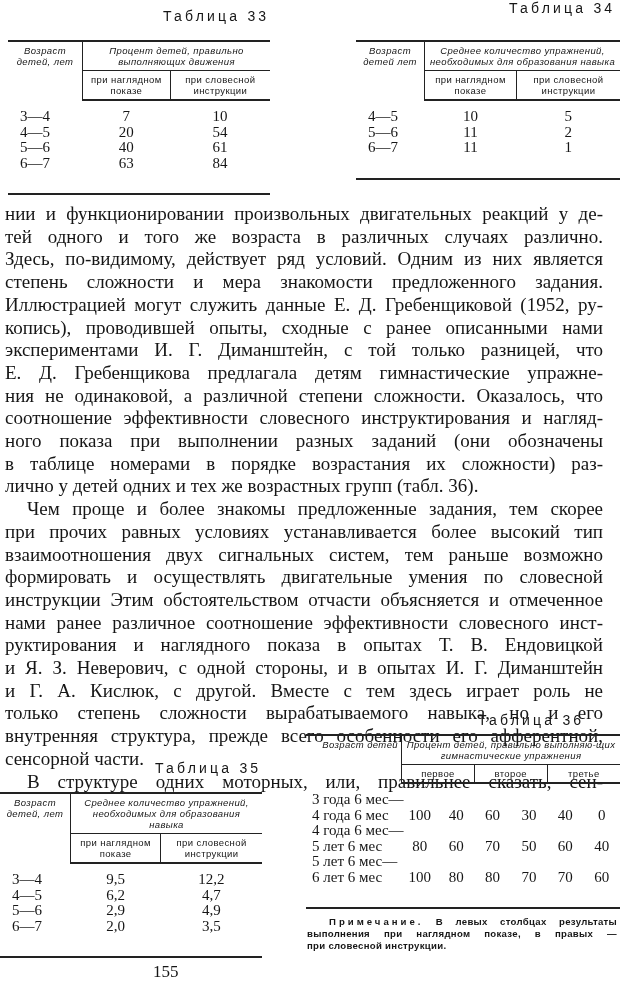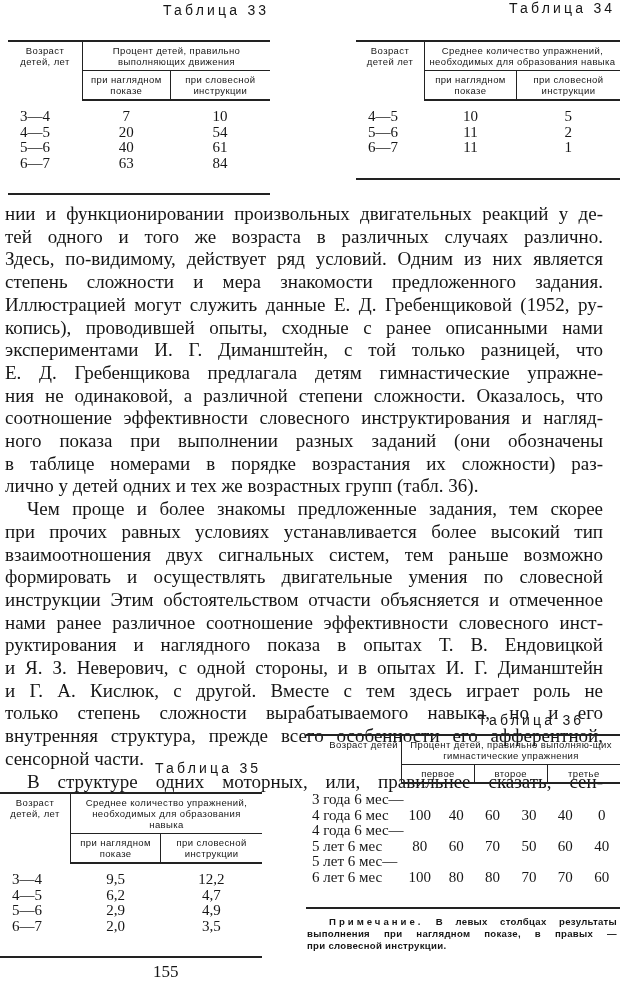--- a/index.html
+++ b/index.html
@@ -18,21 +18,21 @@
   table.dt {
     border-collapse: collapse;
     font-family: "Liberation Sans", "DejaVu Sans", sans-serif;
     font-size: 9.5px; line-height: 11px;
   }
   table.dt th {
     font-weight: normal; letter-spacing: 0.4px;
     text-align: center; vertical-align: top;
     padding: 3px 3px;
   }
-  table.dt thead tr:first-child th { border-top: 2px solid #222; }
+  table.dt thead tr:first-child th { border-top: 2px solid #222; font-style: italic; }
   table.dt thead tr:last-child th { border-bottom: 2px solid #222; }
   table.dt .sub th { border-top: 1.5px solid #222; }
   table.dt .vl { border-left: 1.5px solid #222; }
   table.dt tbody td {
     font-family: "Liberation Serif", "DejaVu Serif", serif;
     font-size: 15px; line-height: 15.5px; text-align: center; padding: 0;
   }
   table.dt tbody tr:first-child td { padding-top: 8px; }
   table.dt tbody tr:last-child td { padding-bottom: 22px; border-bottom: 2px solid #222; }
   table.dt tbody td.age { text-align: left; padding-left: 12px; }
@@ -55,21 +55,21 @@
   .note .line.last { text-align-last: left; }
   .note .spaced { letter-spacing: 3px; }
 
   .t36 td.lbl { text-align: left !important; padding-left: 6px !important; white-space: nowrap; font-size: 15px; }
   .t36 td.num { width: 36px; }
   .page-num { font-size: 17px; }
 </style>
 </head>
 <body>
 
-<div class="abs caption" style="left:163px; top:2px;">Таблица 33</div>
+<div class="abs caption" style="left:163px; top:8px;">Таблица 33</div>
 <table class="abs dt" style="left:8px; top:40px; width:262px;">
   <thead>
     <tr>
       <th rowspan="2" style="width:68px;">Возраст детей, лет</th>
       <th colspan="2" class="vl">Процент детей, правильно выполняющих движения</th>
     </tr>
     <tr class="sub">
       <th class="vl">при наглядном показе</th>
       <th class="vl">при словесной инструкции</th>
     </tr>

